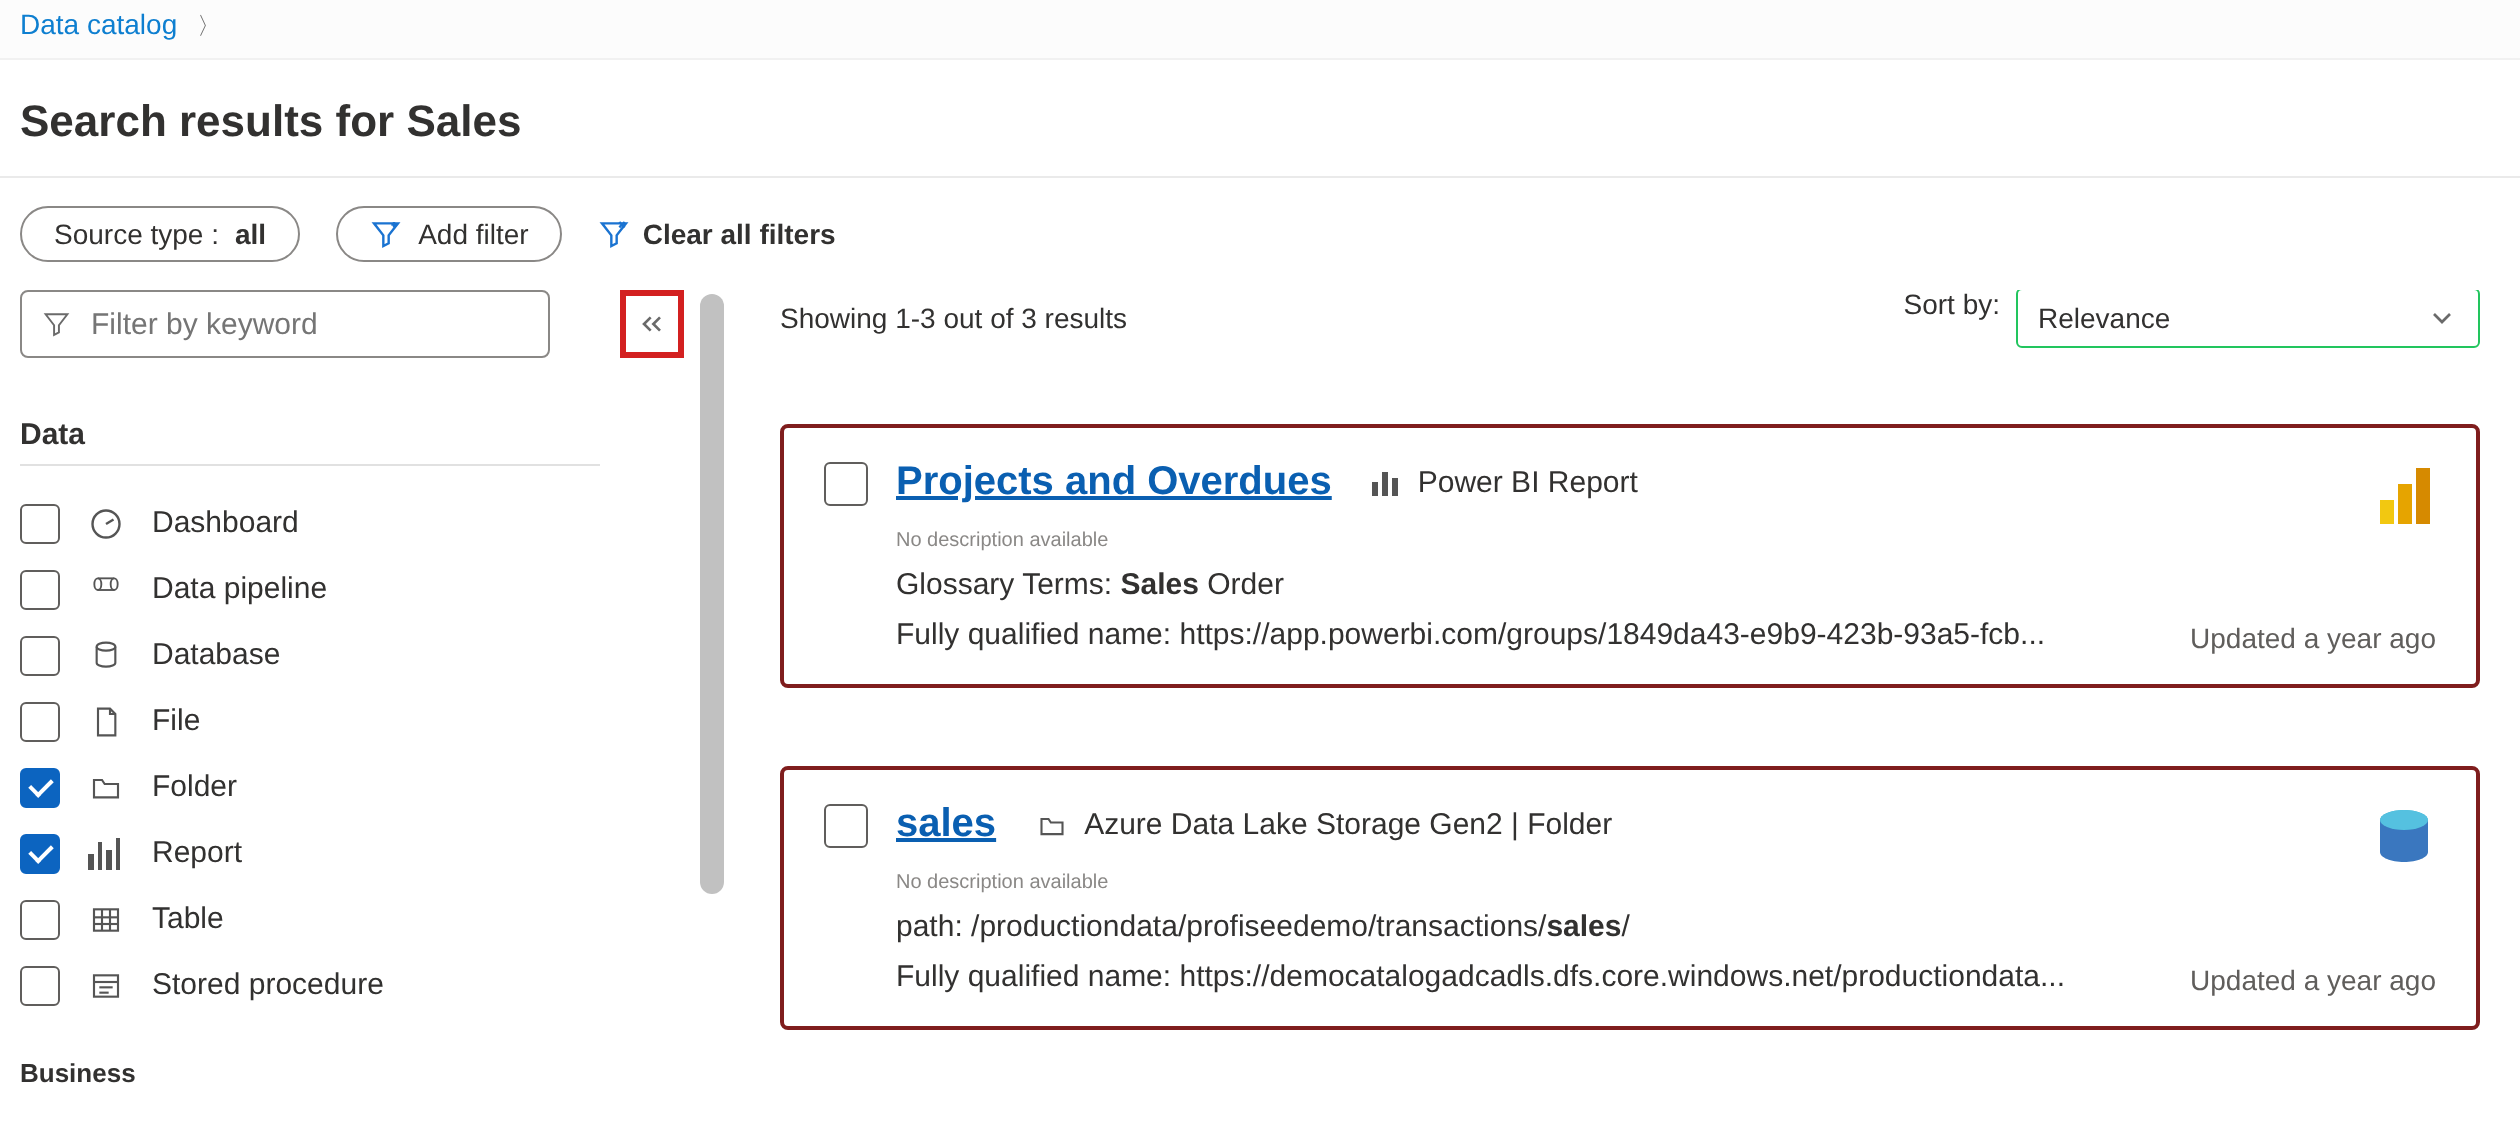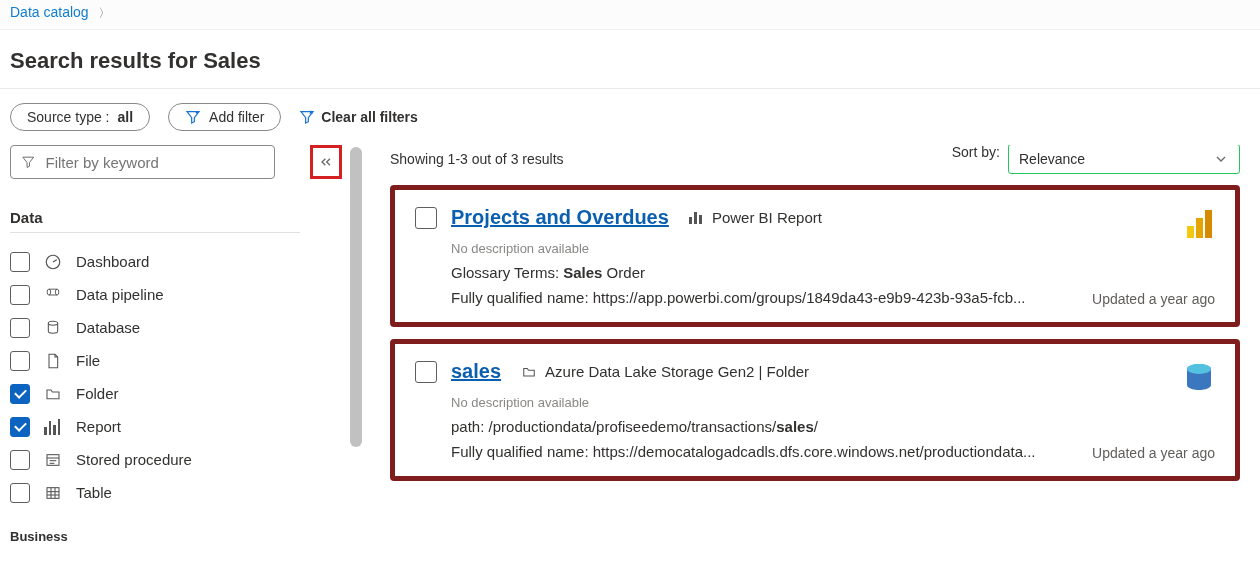--- a/index.html
+++ b/index.html
@@ -45,26 +45,26 @@
   .flabel { font-size:15px; }
 
   .biztitle { margin-top:20px; font-weight:600; font-size:13px; }
 
   
   .main { flex:1; padding:0 20px 0 30px; overflow:hidden; }
   .reshdr { display:flex; align-items:center; justify-content:space-between; height:28px; }
   .sortwrap { display:flex; gap:8px; }
   .sortsel { width:232px; height:30px; border:1px solid #22c55e; border-radius:3px; padding:0 10px; display:flex; align-items:center; justify-content:space-between; cursor:pointer; }
 
-  .card { border:5px solid #7f1d1d; border-radius:4px; padding:16px 20px 16px 20px; margin-top:12px; position:relative; }
+  .card { border:2px solid #7f1d1d; border-radius:4px; padding:16px 20px 16px 20px; margin-top:39px; position:relative; }
   .cardrow1 { display:flex; align-items:center; gap:14px; }
   .cardcb { width:22px; height:22px; border:1px solid #605e5c; border-radius:3px; }
   .cardtitle { font-size:20px; color:#0a5fb1; font-weight:600; }
   .cardtype { color:#323130; font-size:15px; margin-left:6px; display:flex; align-items:center; gap:8px; }
-  .carddesc { color:#8a8886; margin-top:12px; margin-left:36px; font-size:13px; }
+  .carddesc { color:#8a8886; margin-top:12px; margin-left:36px; font-size:10px; }
   .cardmeta { margin-top:8px; margin-left:36px; font-size:15px; color:#323130; }
   .cardmeta .b { font-weight:700; }
   .cardupd { position:absolute; right:20px; bottom:15px; color:#605e5c; font-size:14px; }
   .cardlogo { position:absolute; right:20px; top:18px; width:32px; height:32px; }
 
   
   .bar-icon span { display:inline-block; width:3px; margin-right:2px; background:#555; }
 </style>
 </head>
 <body>
@@ -190,40 +190,40 @@
               <span style="height:16px"></span>
           </div>
           <div class="flabel">Report</div>
         </div>
 
         <div class="frow">
           <div class="cb"></div>
           <div class="ficon">
             <svg viewBox="0 0 24 24" width="18" height="16" fill="none" stroke="#555" stroke-width="1.6">
                 <rect x="3" y="4" width="18" height="16"></rect>
-                <line x1="3" y1="9" x2="21" y2="9"></line>
-                <line x1="7" y1="13" x2="17" y2="13"></line>
-                <line x1="7" y1="17" x2="14" y2="17"></line>
-              </svg>
-          </div>
-          <div class="flabel">Stored procedure</div>
-        </div>
-
-        <div class="frow">
-          <div class="cb"></div>
-          <div class="ficon">
-            <svg viewBox="0 0 24 24" width="18" height="16" fill="none" stroke="#555" stroke-width="1.6">
-                <rect x="3" y="4" width="18" height="16"></rect>
                 <line x1="3" y1="10" x2="21" y2="10"></line>
                 <line x1="3" y1="15" x2="21" y2="15"></line>
                 <line x1="9" y1="4" x2="9" y2="20"></line>
                 <line x1="15" y1="4" x2="15" y2="20"></line>
               </svg>
           </div>
           <div class="flabel">Table</div>
+        </div>
+
+        <div class="frow">
+          <div class="cb"></div>
+          <div class="ficon">
+            <svg viewBox="0 0 24 24" width="18" height="16" fill="none" stroke="#555" stroke-width="1.6">
+                <rect x="3" y="4" width="18" height="16"></rect>
+                <line x1="3" y1="9" x2="21" y2="9"></line>
+                <line x1="7" y1="13" x2="17" y2="13"></line>
+                <line x1="7" y1="17" x2="14" y2="17"></line>
+              </svg>
+          </div>
+          <div class="flabel">Stored procedure</div>
         </div>
       </div>
 
       <div class="biztitle">Business</div>
     </div>
 
     <div class="main">
       <div class="reshdr">
         <span>Showing 1-3 out of 3 results</span>
         <div class="sortwrap">

